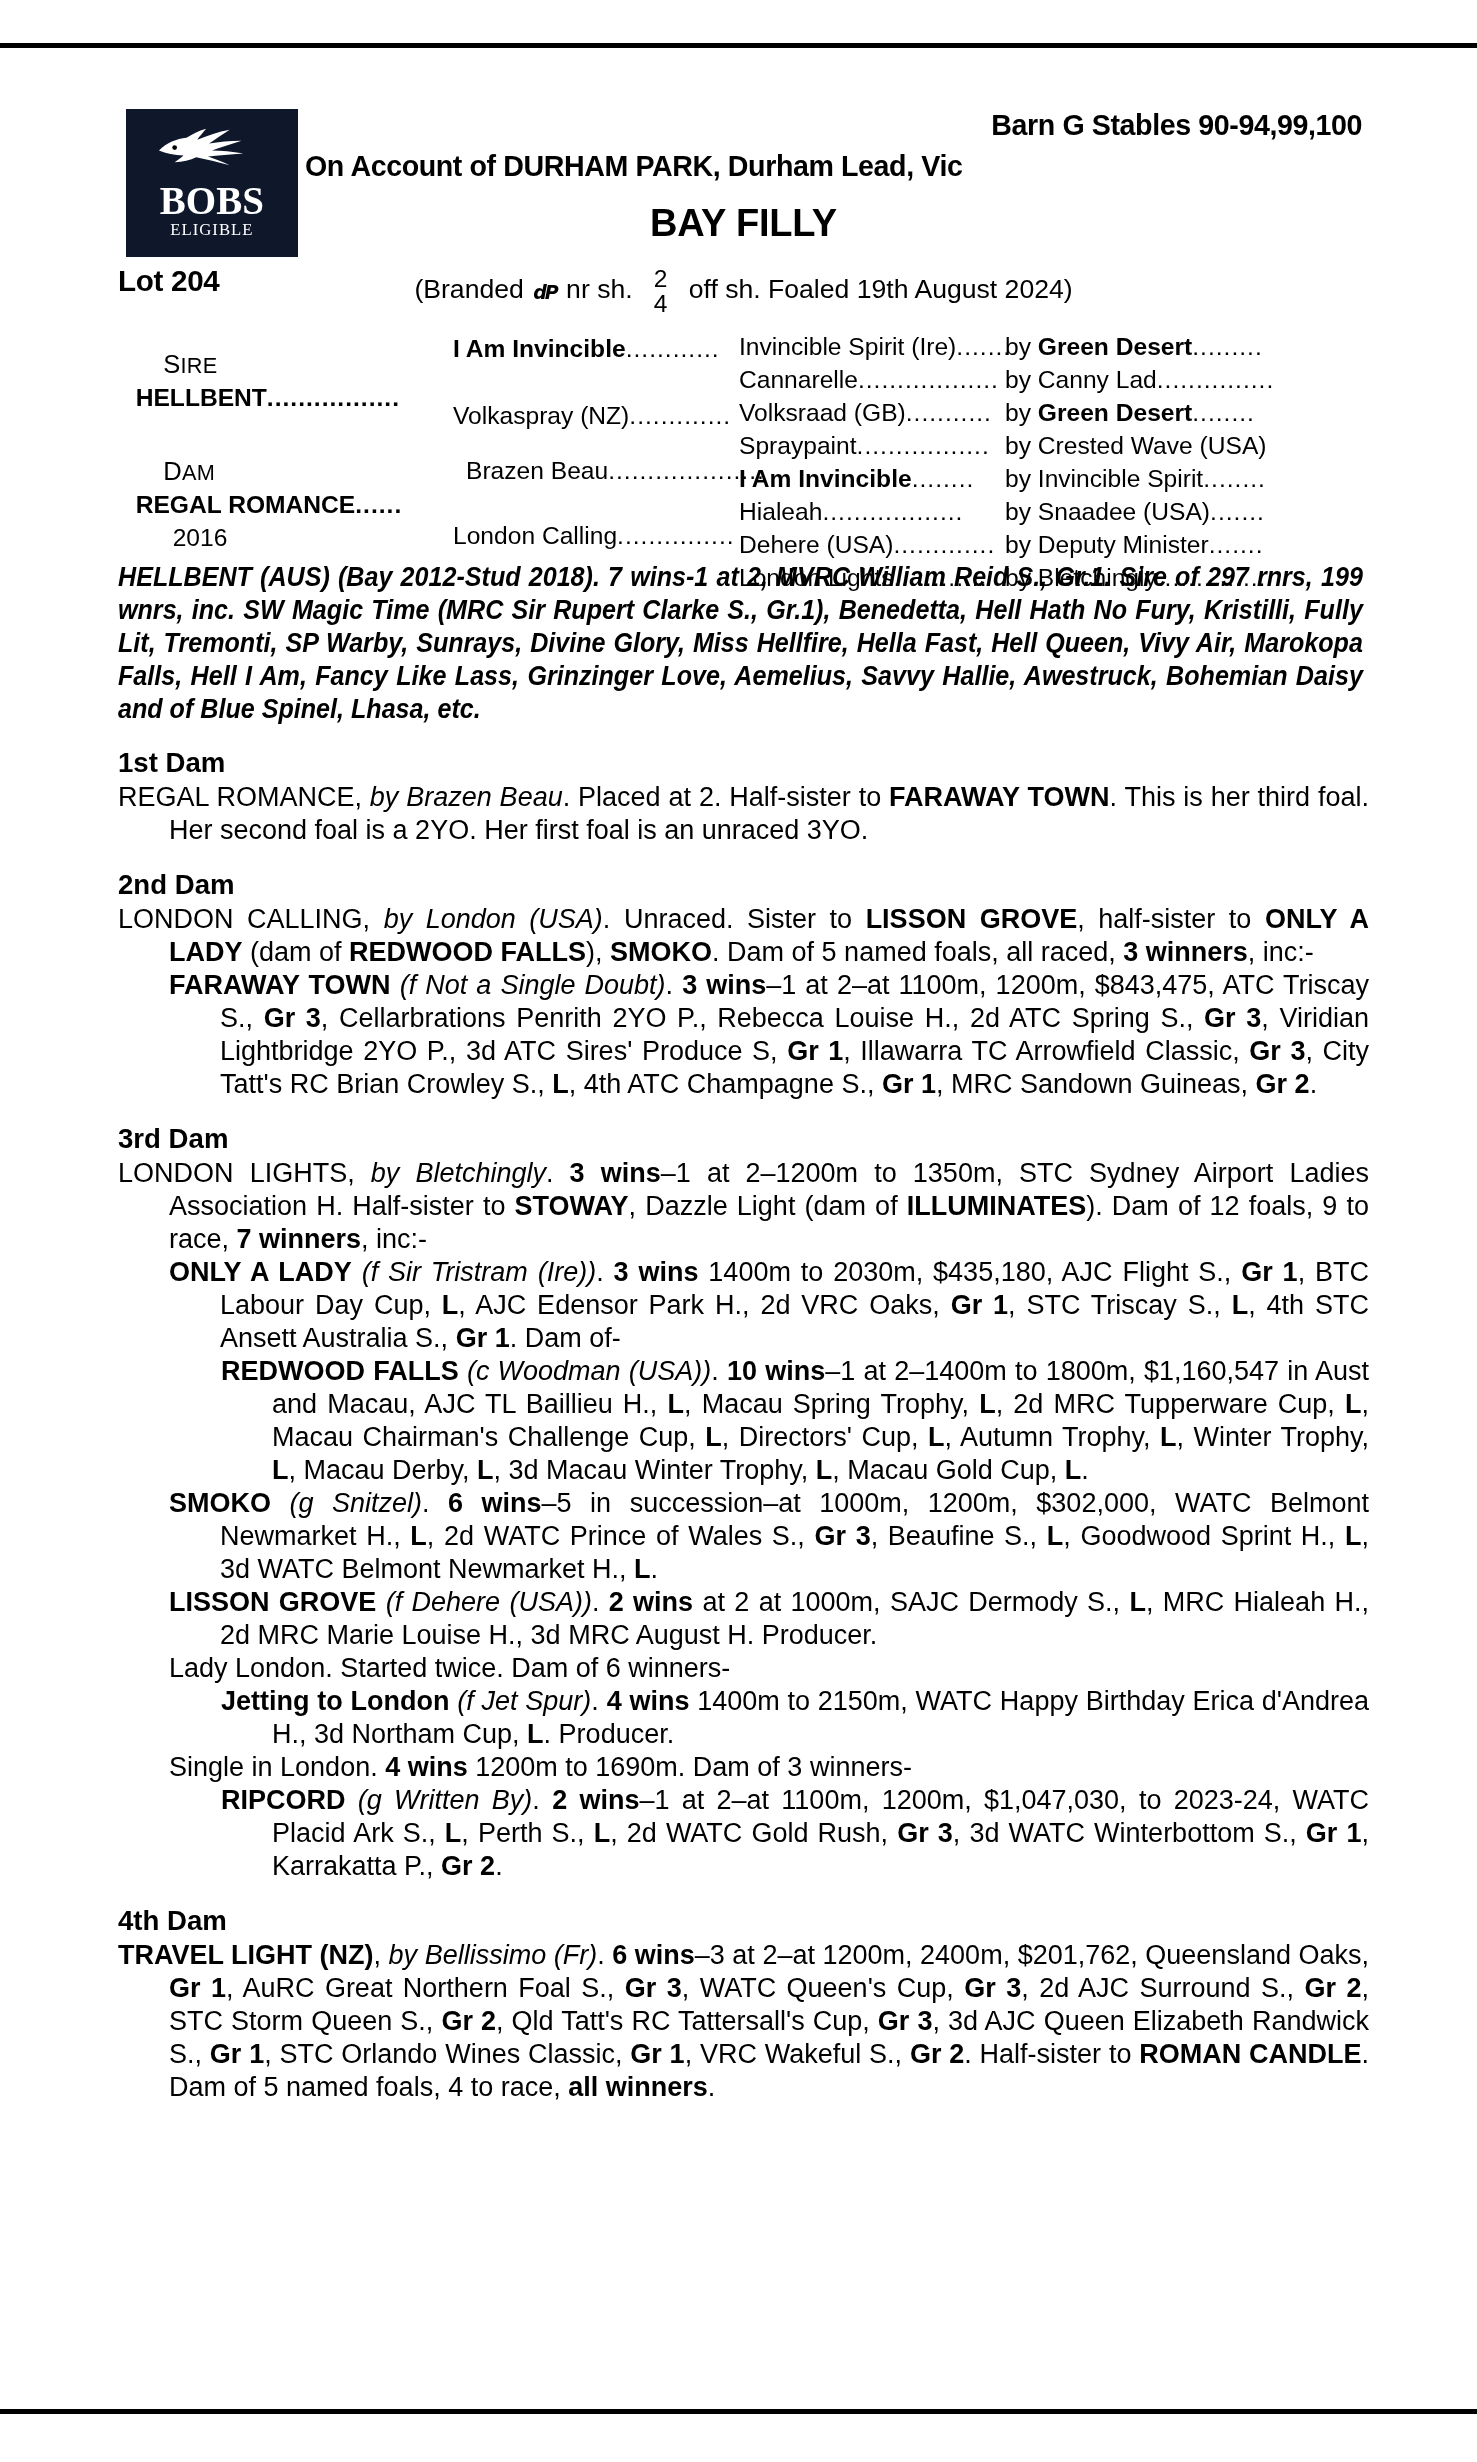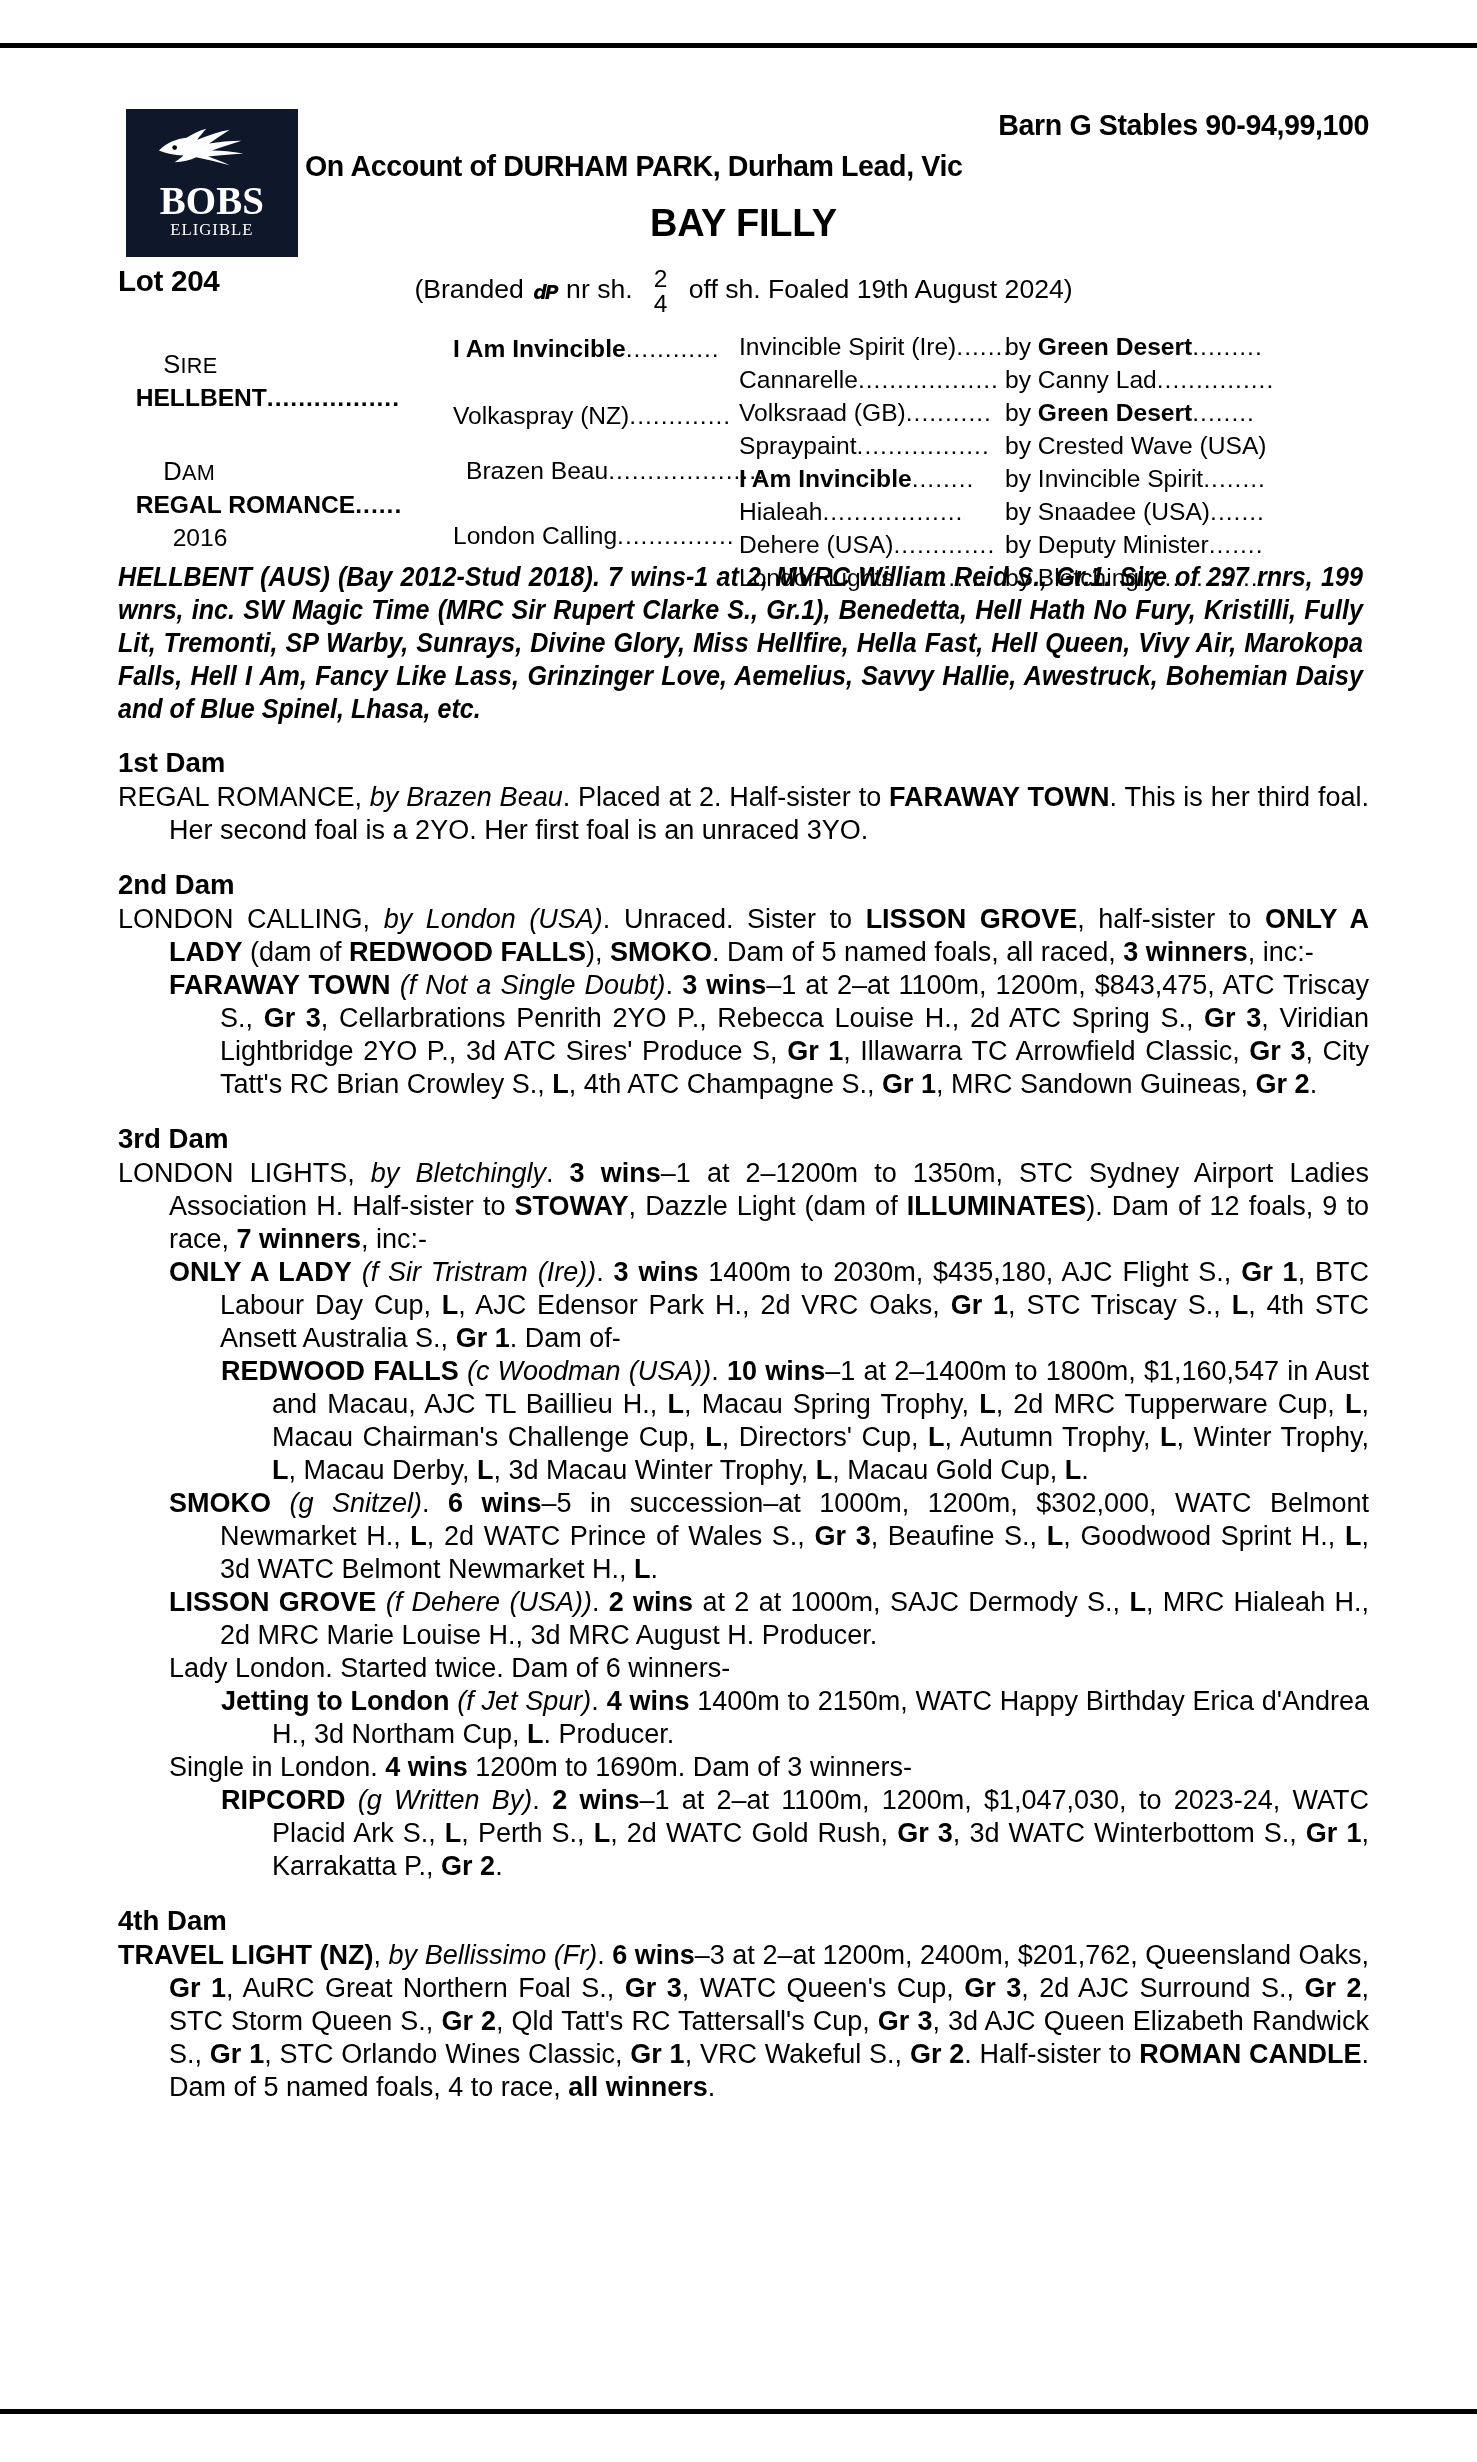--- a/index.html
+++ b/index.html
@@ -86,21 +86,21 @@
     position: absolute;
     left: 0px;
     top: 165px;
     font-weight: bold;
     font-size: 29.6px;
     letter-spacing: -0.3px;
   }
 
   .barn-line {
     position: absolute;
-    right: 0px;
+    right: 7px;
     top: 9.9px;
     font-weight: bold;
     font-size: 28.6px;
     white-space: nowrap;
     letter-spacing: -0.4px;
   }
   .account-line {
     position: absolute;
     left: 187px;
     top: 51px;

